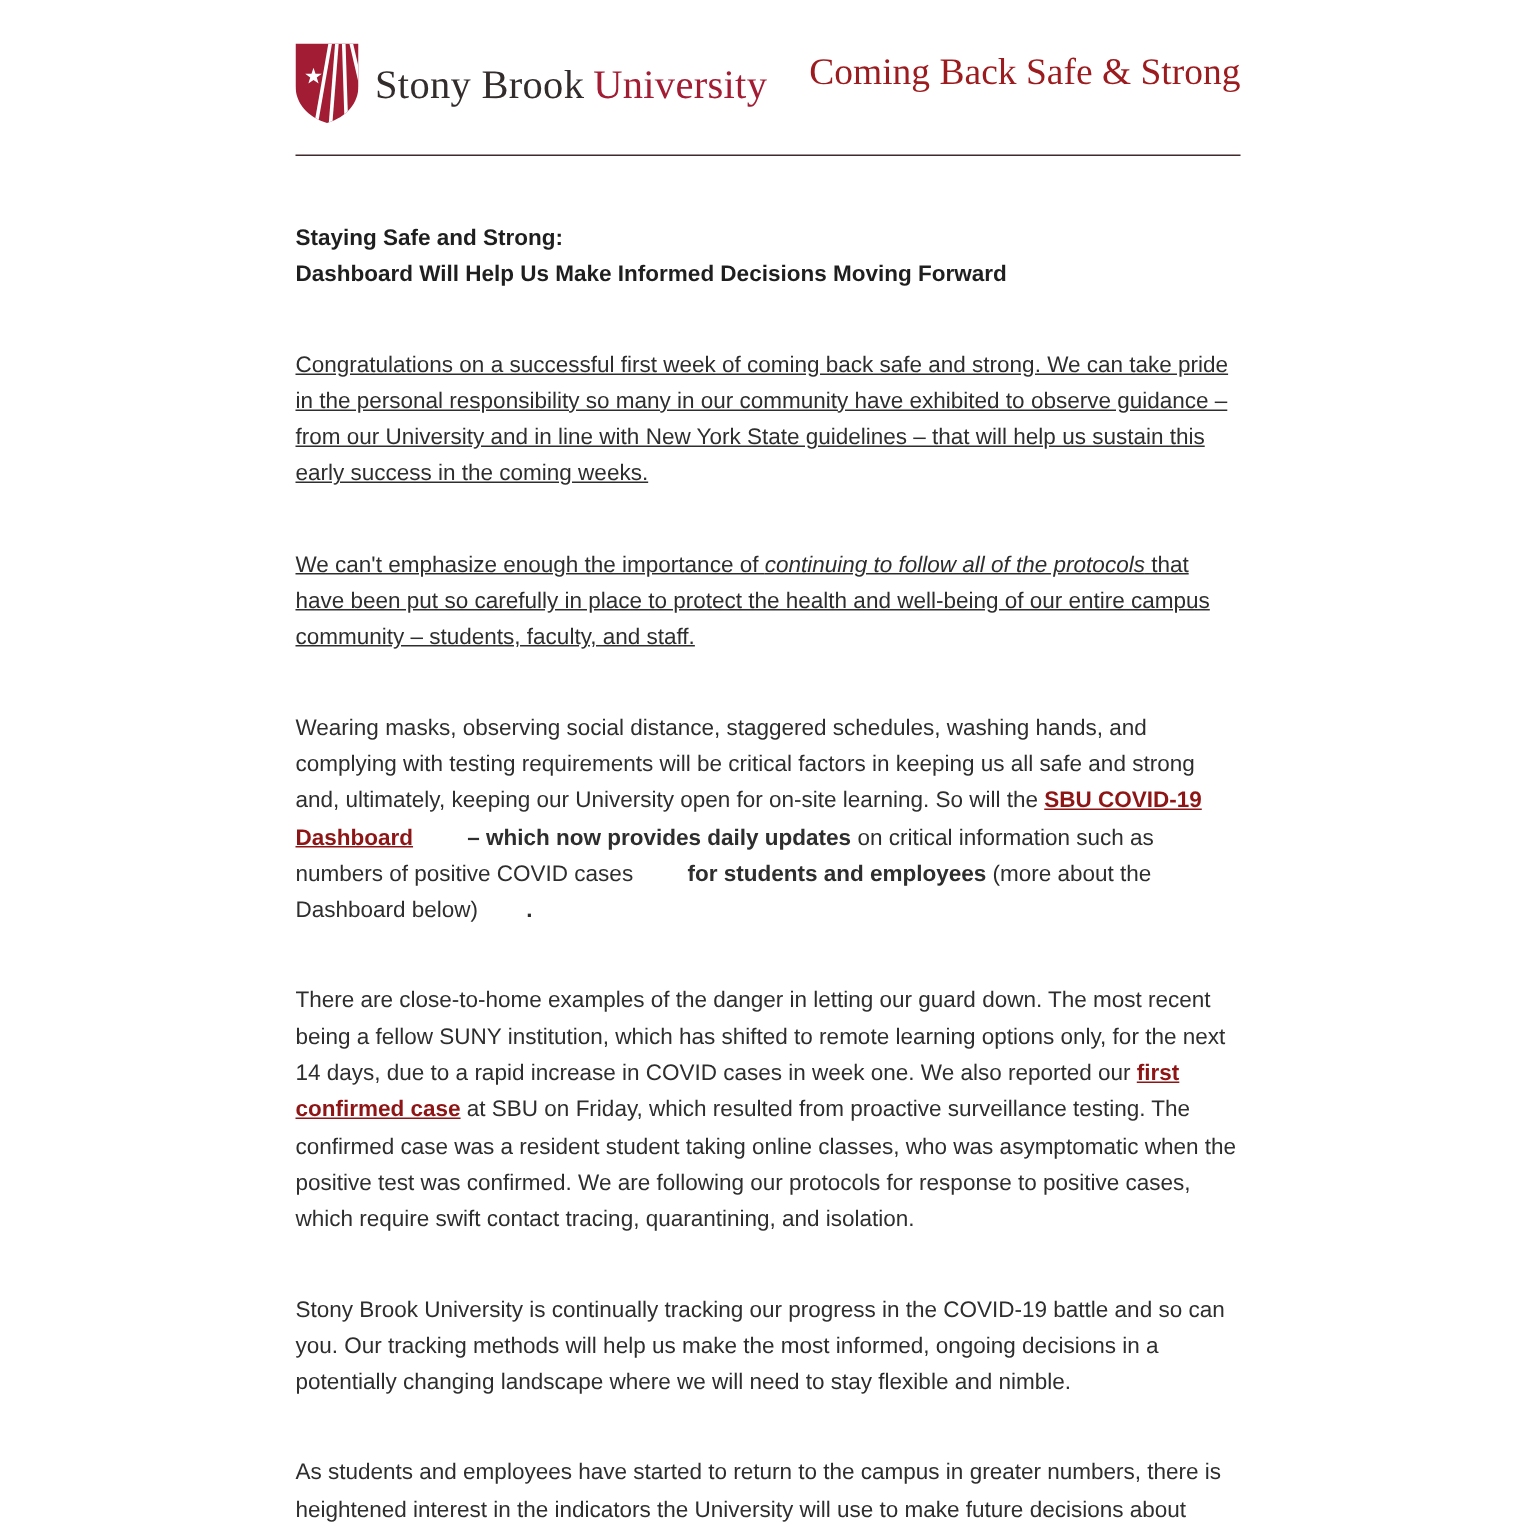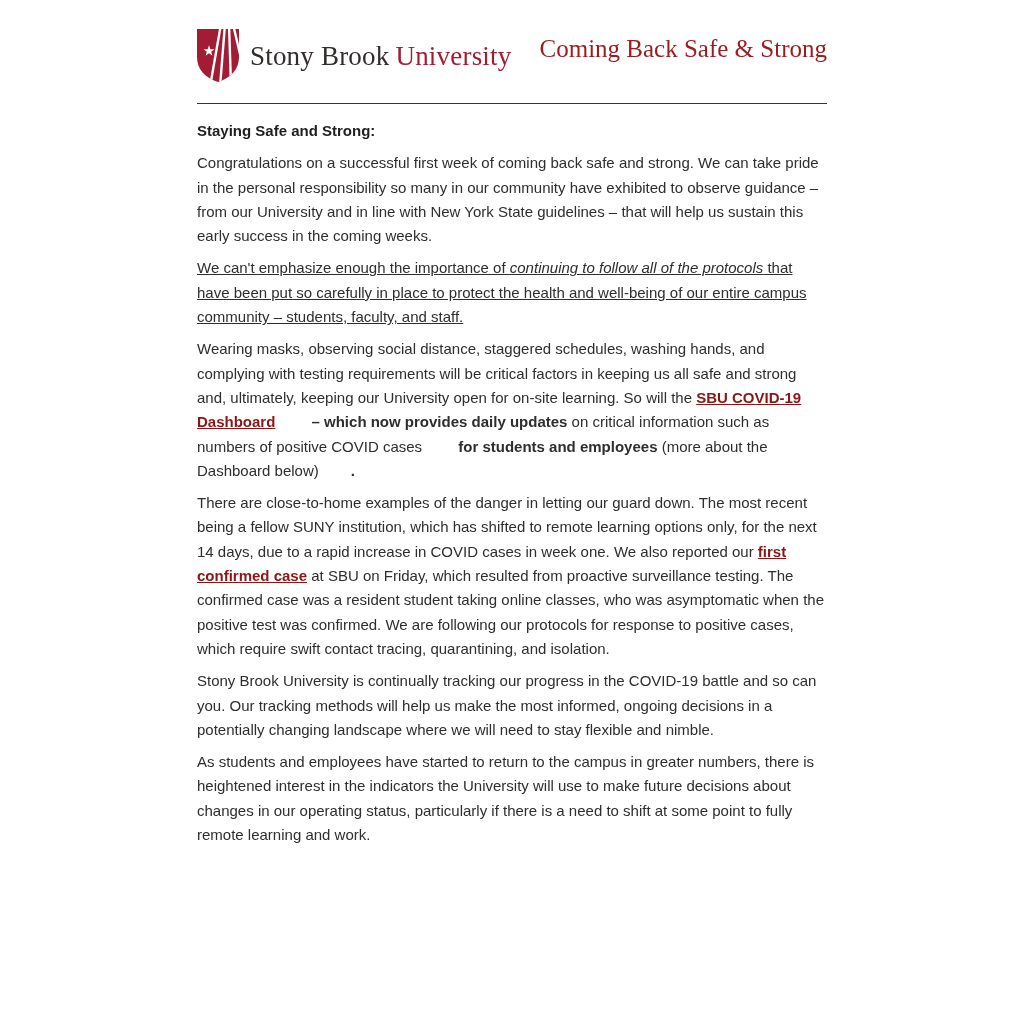--- a/index.html
+++ b/index.html
@@ -66,21 +66,21 @@
     border-top:1px solid var(--divider-color);
     margin:21px 0 0 0;
   }
   .article{
     padding-top:7px;
     padding-bottom:26px;
     font-size:15px;
     line-height:24.3px;
   }
   .article .block{
-    margin:8px 0;
+    margin:36px 0;
   }
   .article .heading{
     font-weight:bold;
     color:#1F1F1F;
   }
   .article .b{font-weight:bold;padding-left:32px;}
   .article .i{font-style:italic;}
   .article a{
     color:var(--link-red);
     font-weight:bold;
@@ -113,22 +113,22 @@
       <div class="wordmark">
         <span class="wm-primary">Stony Brook</span><span class="wm-secondary">University</span>
       </div>
     </div>
     <div class="banner-title">Coming Back Safe &amp; Strong</div>
   </header>
 
   <hr class="divider">
 
   <main class="article" id="article">
-      <h2 class="block heading" style="font-size: inherit;"><span>Staying Safe and Strong:</span><br></h2>
-      <p class="block paragraph" style="font-size: inherit;"><span>Congratulations on a successful first week of coming back safe and strong. We can take pride in the personal responsibility so many in our community have exhibited to observe guidance – from our University and in line with New York State guidelines –  that will help us sustain this early success in the coming weeks.</span></p>
+      <h2 class="block heading" style="font-size: inherit;"><span>Staying Safe and Strong:</span><br><span>Dashboard Will Help Us Make Informed Decisions Moving Forward</span></h2>
+      <p class="block paragraph" style="font-size: inherit; text-decoration: underline;"><span>Congratulations on a successful first week of coming back safe and strong. We can take pride in the personal responsibility so many in our community have exhibited to observe guidance – from our University and in line with New York State guidelines –  that will help us sustain this early success in the coming weeks.</span></p>
       <p class="block paragraph" style="font-size: inherit; text-decoration: underline;"><span>We can't emphasize enough the importance of </span><span class="i">continuing to follow all of the protocols</span><span> that have been put so carefully in place to protect the health and well-being of our entire campus community – students, faculty, and staff.</span></p>
       <p class="block paragraph" style="font-size: inherit;"><span>Wearing masks, observing social distance, staggered schedules, washing hands, and complying with testing requirements will be critical factors in keeping us all safe and strong and, ultimately, keeping our University open for on-site learning. So will the </span><a href="#">SBU COVID-19 Dashboard</a><span class="b"> – which now provides daily updates</span><span> on critical information such as numbers of positive COVID cases </span><span class="b">for students and employees</span><span> (more about the Dashboard below)</span><span class="b">.</span></p>
       <p class="block paragraph" style="font-size: inherit;"><span>There are close-to-home examples of the danger in letting our guard down. The most recent being a fellow SUNY institution, which has shifted to remote learning options only, for the next 14 days, due to a rapid increase in COVID cases in week one. We also reported our </span><a href="#">first confirmed case</a><span> at SBU on Friday, which resulted from proactive surveillance testing. The confirmed case was a resident student taking online classes, who was asymptomatic when the positive test was confirmed. We are following our protocols for response to positive cases, which require swift contact tracing, quarantining, and isolation.</span></p>
       <p class="block paragraph" style="font-size: inherit;"><span>Stony Brook University is continually tracking our progress in the COVID-19 battle and so can you. Our tracking methods will help us make the most informed, ongoing decisions in a potentially changing landscape where we will need to stay flexible and nimble.</span></p>
       <p class="block paragraph" style="font-size: inherit;"><span>As students and employees have started to return to the campus in greater numbers, there is heightened interest in the indicators the University will use to make future decisions about changes in our operating status, particularly if there is a need to shift at some point to fully remote learning and work.</span></p>
     </main>
 
 </div>
 
 </body></html>

